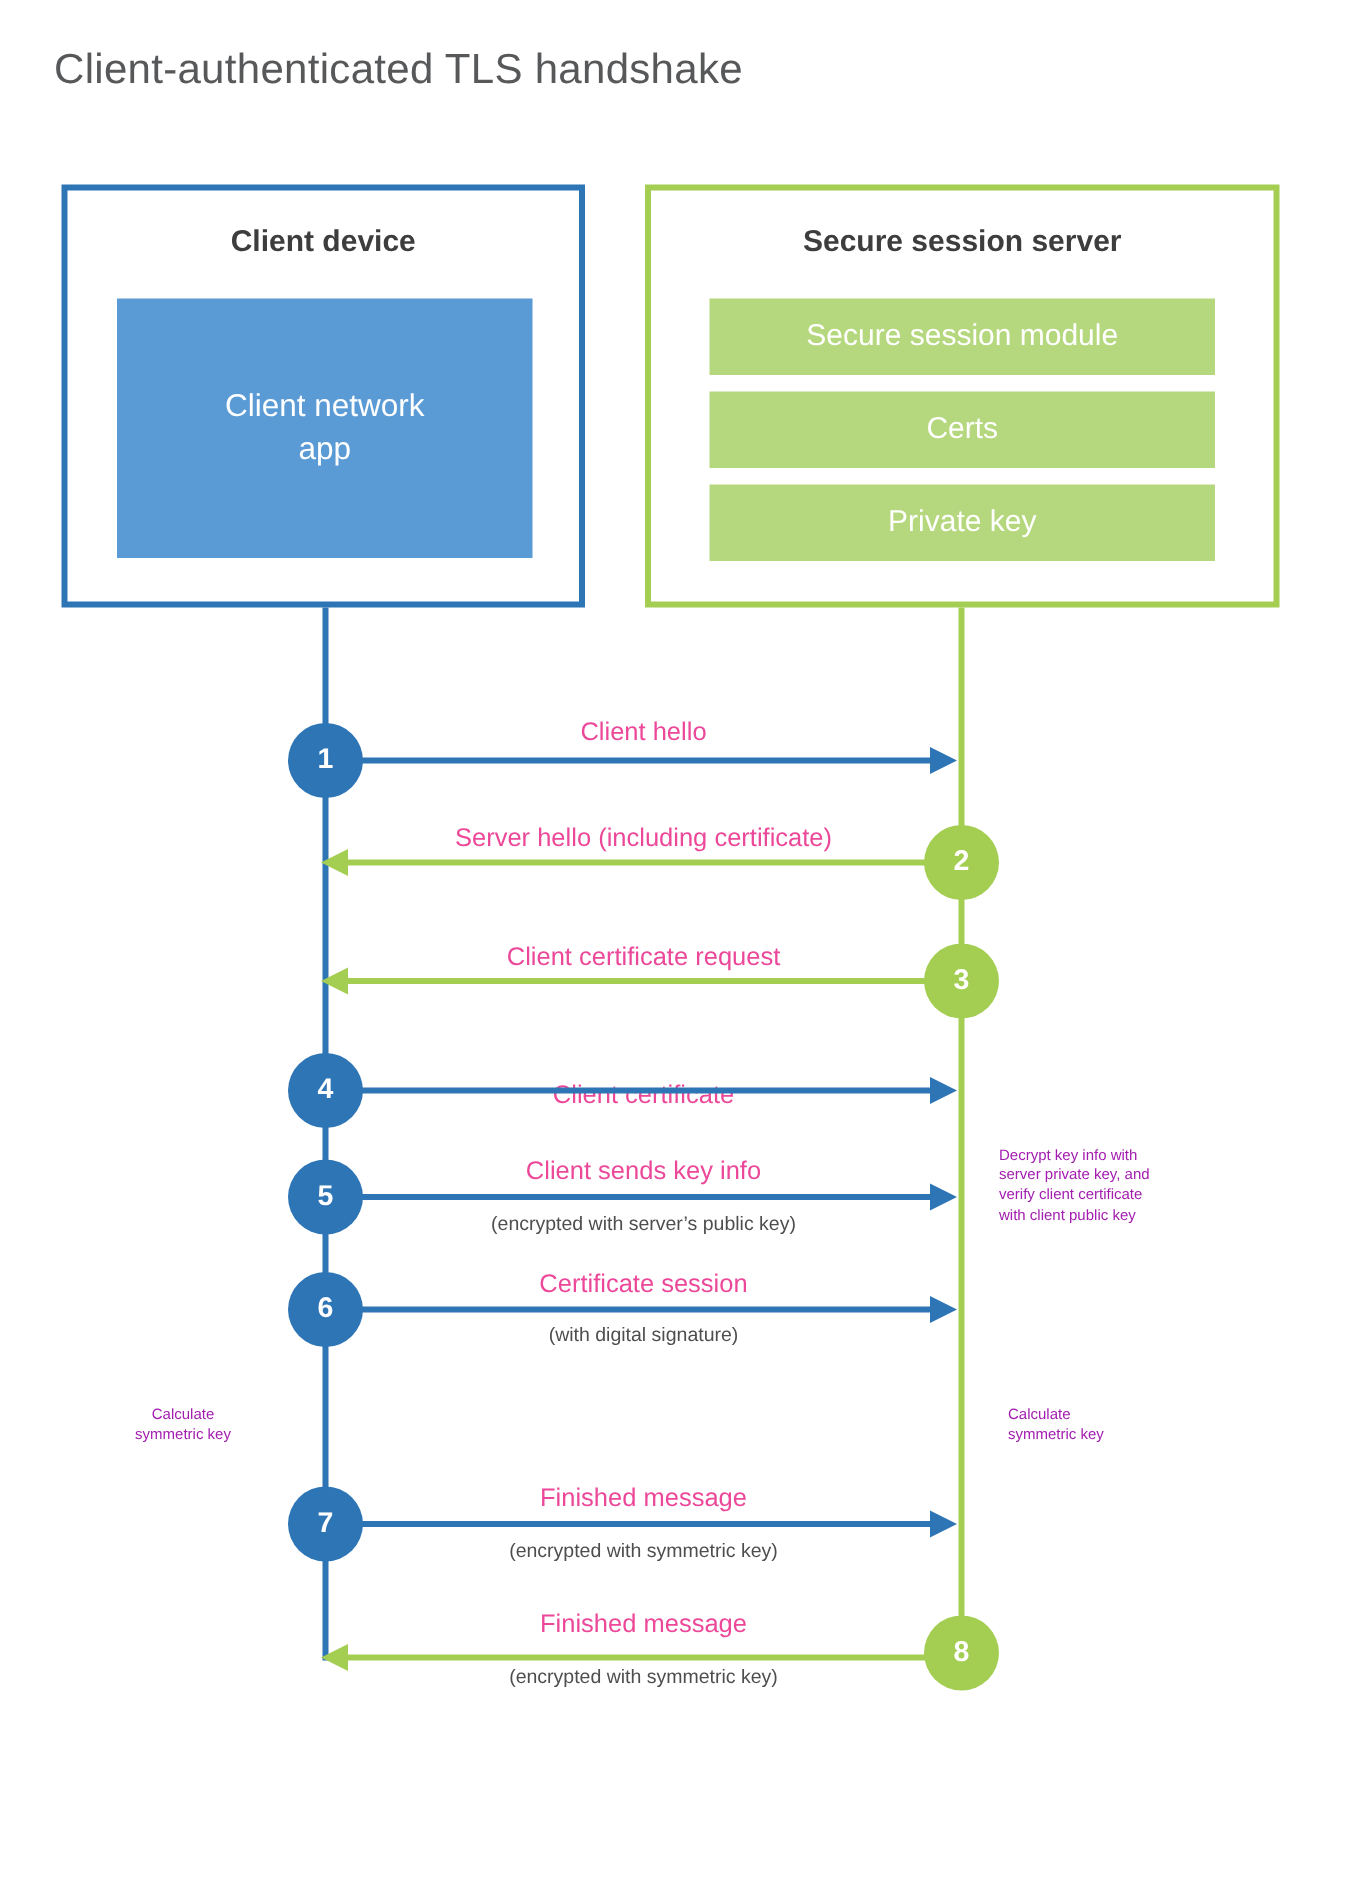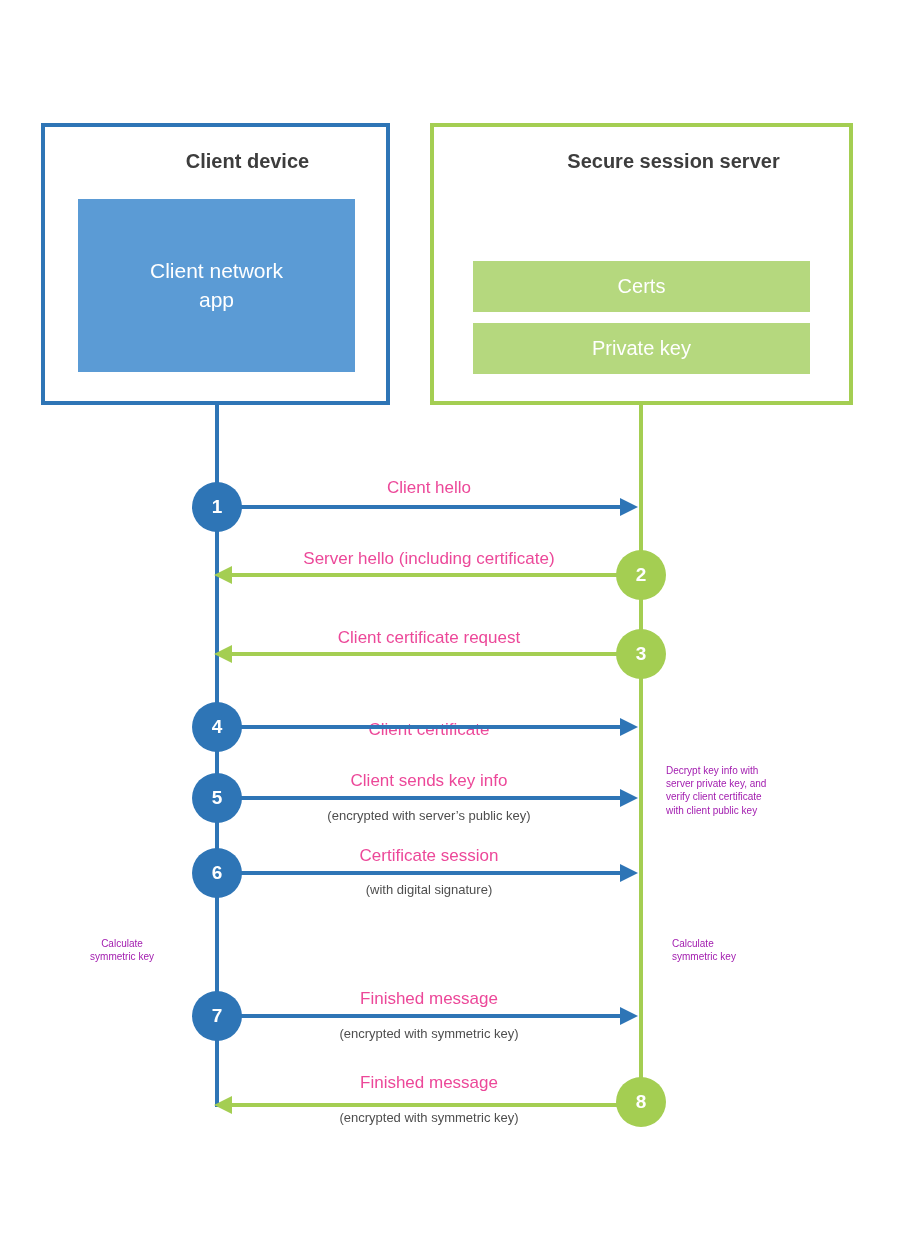--- a/index.html
+++ b/index.html
@@ -10,21 +10,21 @@
   .title{
     position:absolute;left:36px;top:30px;font-size:28px;font-weight:400;
     color:#57585a;letter-spacing:.2px;
   }
   
   .outer-box{position:absolute;top:123px;height:282px;background:#fff;box-sizing:border-box;}
   .client-box{left:41px;width:349px;border:4px solid #2e75b6;}
   .server-box{left:430px;width:423px;border:4px solid #a4ce52;}
   .box-heading{
     position:absolute;top:150px;text-align:center;font-weight:700;
-    font-size:20px;color:#3d3d3d;padding-left:32px;
+    font-size:20px;color:#3d3d3d;
   }
   .client-heading{left:41px;width:349px;}
   .server-heading{left:430px;width:423px;}
   .app-box{
     position:absolute;left:78px;top:199px;width:277px;height:173px;background:#5b9bd5;
     color:#fff;font-size:21px;display:flex;align-items:center;justify-content:center;
     text-align:center;white-space:pre-line;line-height:1.35;
   }
   .bar{
     position:absolute;left:473px;width:337px;height:51px;background:#b5d87e;color:#fff;
@@ -65,28 +65,30 @@
   }
   .note-decrypt{left:666px;top:764px;width:180px;text-align:left;}
   .note-calc-left{left:52px;top:937px;width:140px;text-align:center;}
   .note-calc-right{left:672px;top:937px;width:140px;text-align:left;}
 </style>
 </head>
 <body>
 
 <div id="canvas">
 
+  <div class="title">Client-authenticated TLS handshake</div>
 
   <div class="outer-box client-box"></div>
   <div class="box-heading client-heading">Client device</div>
   <div class="app-box">Client network
 app</div>
 
   <div class="outer-box server-box"></div>
   <div class="box-heading server-heading">Secure session server</div>
+  <div class="bar" style="top:199px">Secure session module</div>
   <div class="bar" style="top:323px">Private key</div>
   <div class="bar" style="top:261px">Certs</div>
 
   <div class="vline blue-bg" style="left:215px;top:405px;height:702px"></div>
   <div class="vline green-bg" style="left:639px;top:405px;height:697px"></div>
 
   <div>
     <div class="lab" style="top:478px">Client hello</div>
     <div class="hline blue-bg" style="left:240px;top:505px;width:384px"></div>
     <div class="head-right" style="left:620px;top:498px"></div>

